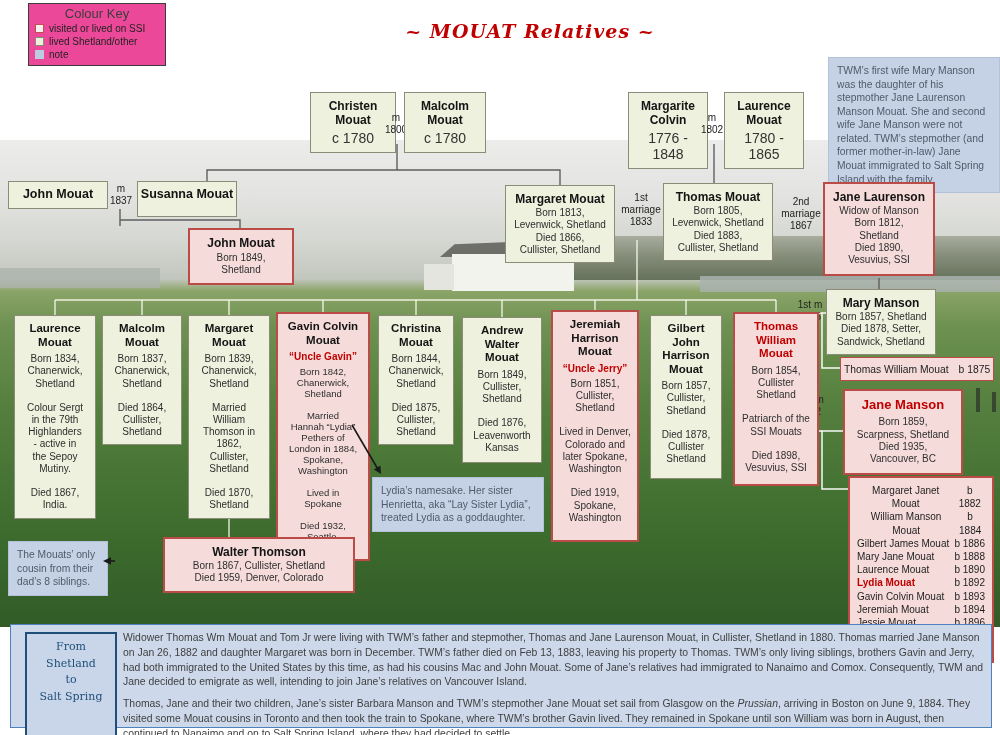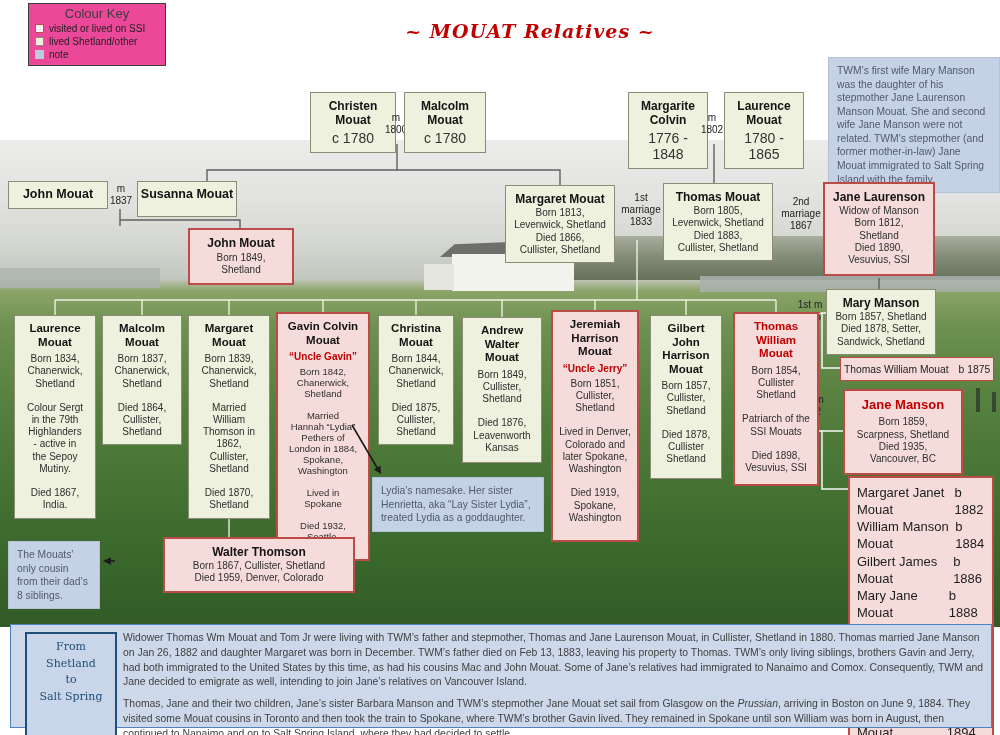--- a/index.html
+++ b/index.html
@@ -54,22 +54,22 @@
   .sw-green{background:#edf1dd;border:1px solid #8b8b77;}
   .sw-blue{background:#bccbdf;}
 
   .main-title{position:absolute;left:380px;top:20px;width:300px;text-align:center;color:#c00000;
     font-family:"DejaVu Serif",serif;font-style:italic;font-weight:bold;font-size:19px;
     letter-spacing:1px;z-index:2;}
 
   
   .children-box{position:absolute;left:848px;top:476px;width:146px;min-height:140px;background:#f5dcda;
     border:2px solid #bb4b47;box-sizing:border-box;padding:6px 4px;z-index:2;}
-  .crow{display:flex;justify-content:space-between;font-size:13px;line-height:1.32;color:#1d1d1d;
-    padding:0 3px;text-align:left;}
+  .crow{display:flex;justify-content:space-between;font-size:10px;line-height:1.32;color:#1d1d1d;
+    padding:0 3px;text-align:center;}
   .crow .red{color:#c00000;font-weight:bold;}
 
   
   .bar{position:absolute;left:840px;top:357px;width:154px;height:24px;background:#f5dcda;
     border:1.6px solid #bb4b47;box-sizing:border-box;display:flex;justify-content:center;gap:10px;
     align-items:center;font-size:10.3px;color:#222;z-index:2;}
 
   
   .footer{position:absolute;left:10px;top:624px;width:982px;height:104px;background:#cdd9eb;
     border:1.5px solid #4f81bd;box-sizing:border-box;z-index:2;}
@@ -421,21 +421,21 @@
 Died 1898,
 Vesuvius, SSI</div>
   </div>
 
   <div class="box pink" style="left:115px;top:537px;width:192px;min-height:48px;margin-left:48px;">
     <div class="name">Walter Thomson</div>
     <div class="lines" style="margin-top:1px;">Born 1867, Cullister, Shetland
 Died 1959, Denver, Colorado</div>
   </div>
 
-  <div class="note" style="left:8px;top:541px;width:92px;min-height:52px;">The Mouats’ only cousin from  their dad’s  8 siblings.</div>
+  <div class="note" style="left:8px;top:541px;width:100px;min-height:52px;">The Mouats’ only cousin from  their dad’s  8 siblings.</div>
   <div class="note" style="left:372px;top:477px;width:172px;min-height:44px;">Lydia’s namesake.  Her sister Henrietta, aka “Lay Sister Lydia”, treated Lydia as a goddaughter.</div>
 
   <svg class="svg-over" width="1000" height="735">
     <line x1="352" y1="425" x2="379" y2="471" stroke="#1a1a1a" stroke-width="1.6"></line>
     <polygon points="381,474 373.9,469.4 380.5,465.6" fill="#1a1a1a"></polygon>
     <line x1="115" y1="561" x2="108" y2="561" stroke="#1a1a1a" stroke-width="1.6"></line>
     <polygon points="103,561 111,557.2 111,564.8" fill="#1a1a1a"></polygon>
   </svg>
 
   <div class="footer">

